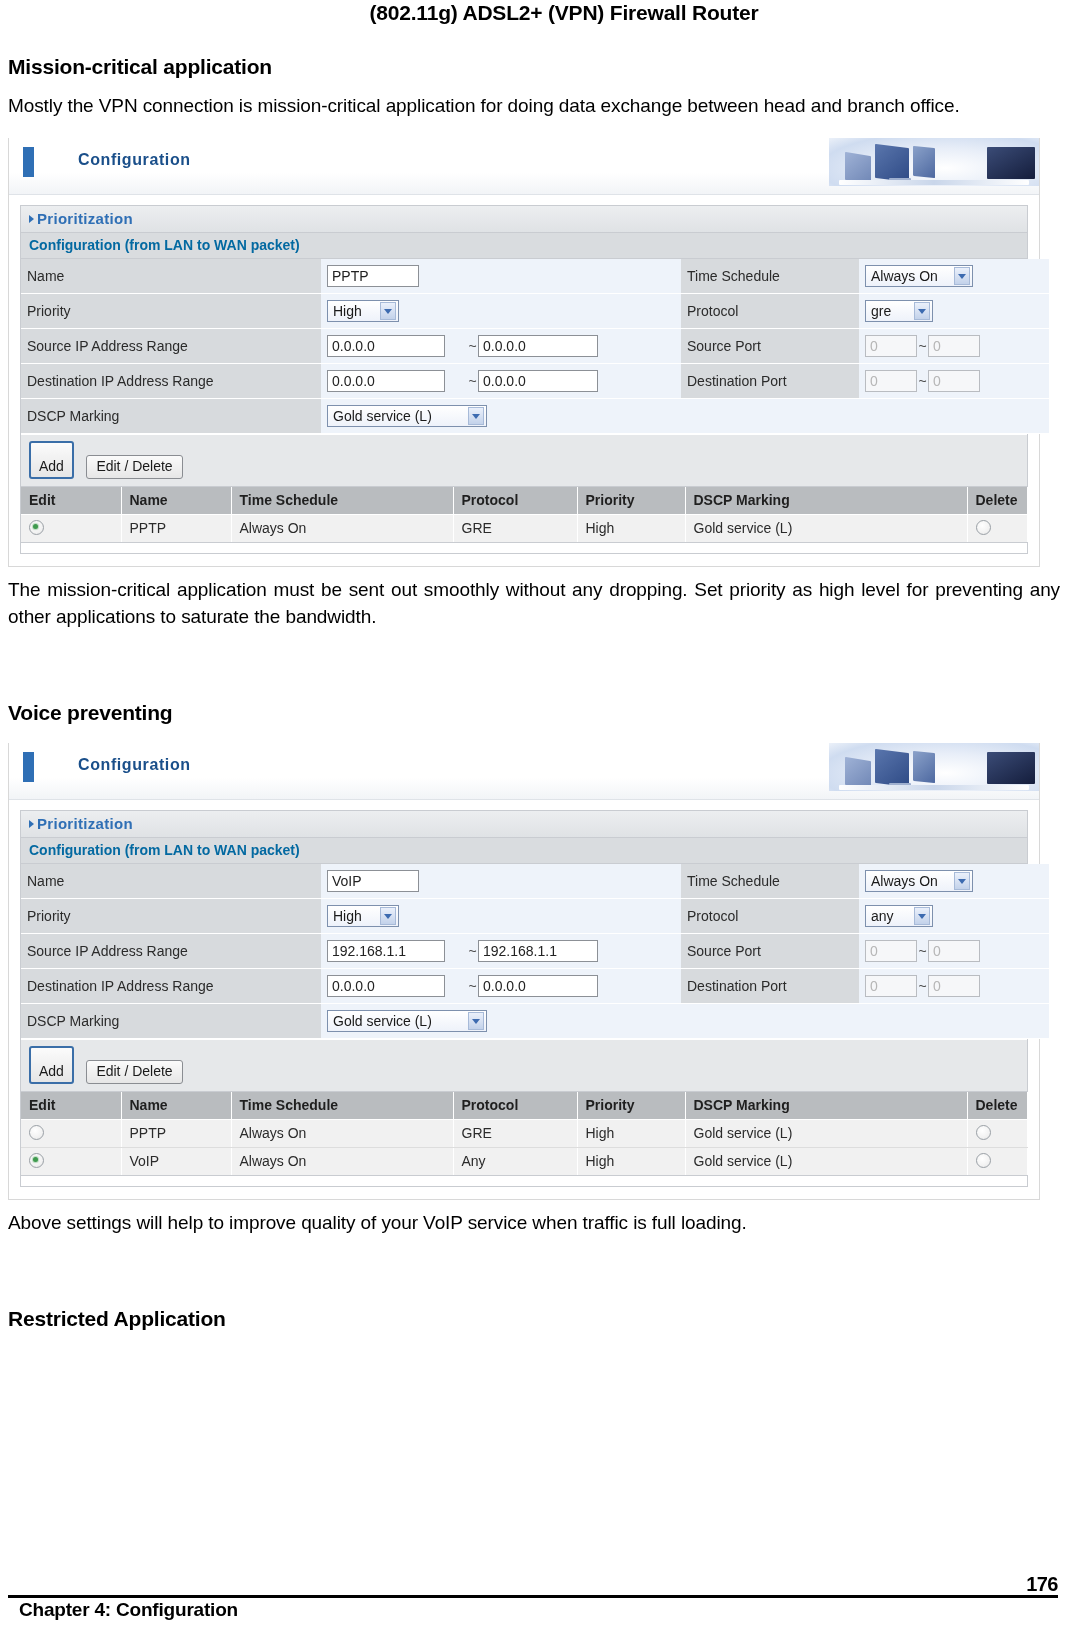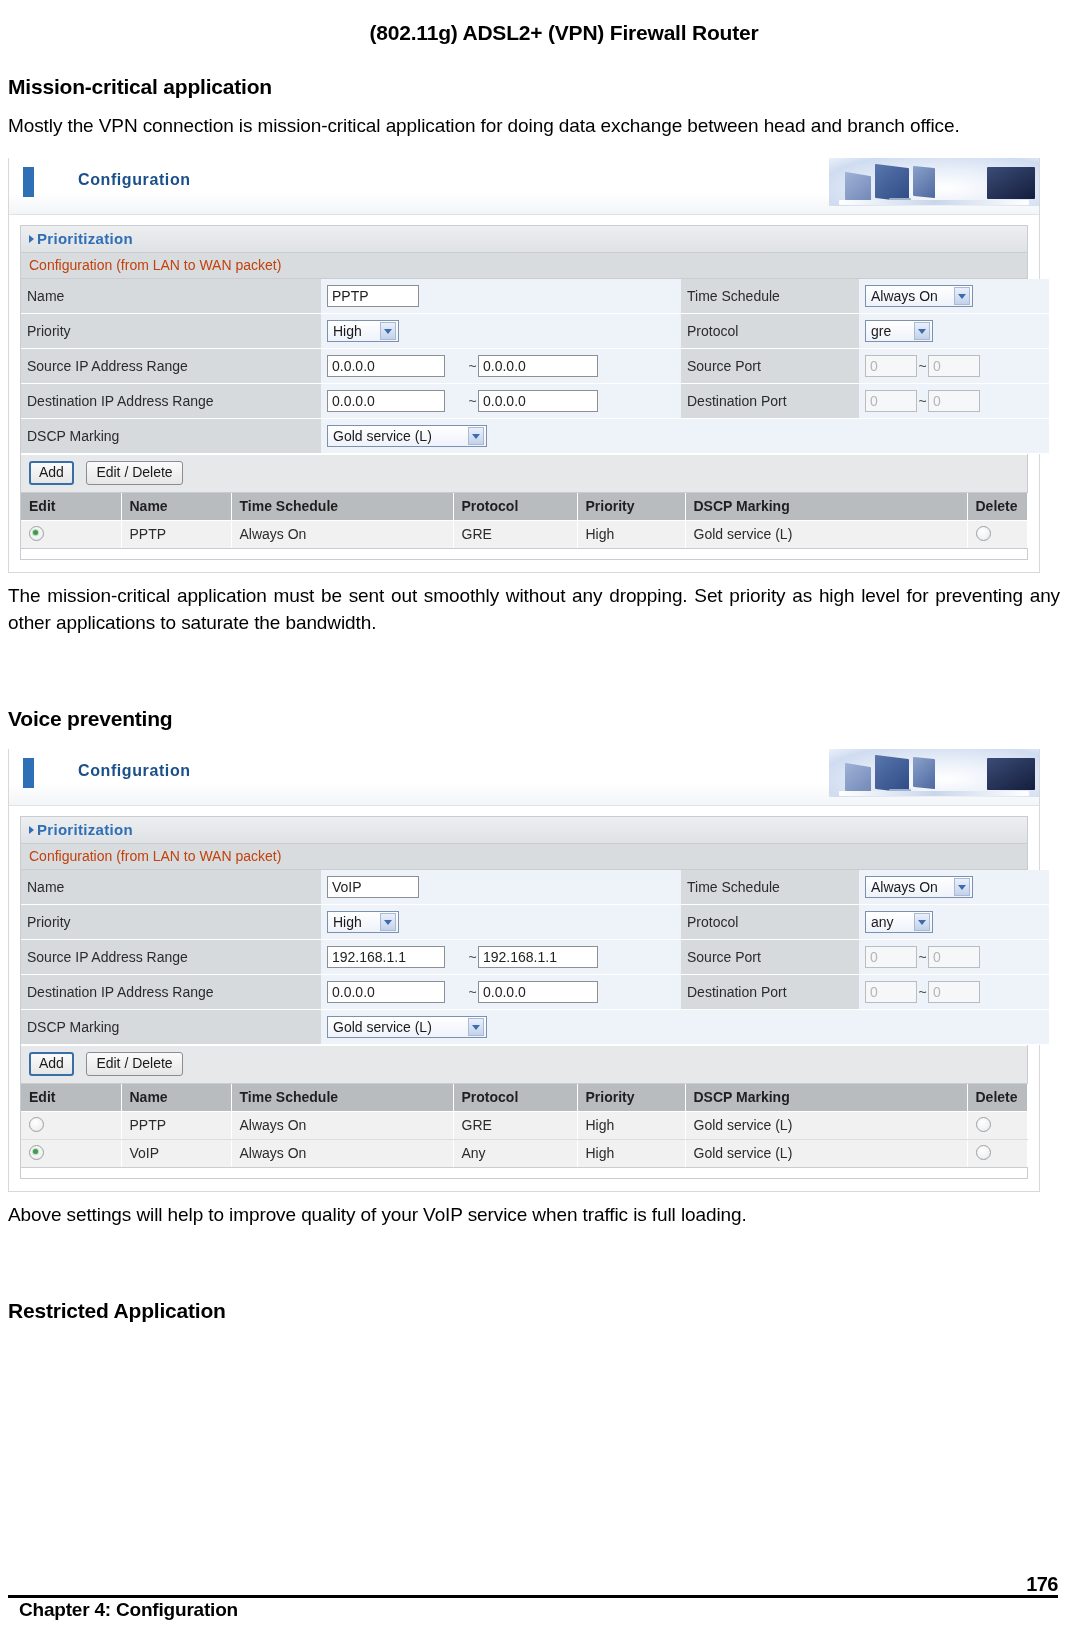--- a/index.html
+++ b/index.html
@@ -23,21 +23,21 @@
     box-sizing: border-box;
     padding: 0 8px;
   }
 
   
   .running-head {
     text-align: center;
     font-size: 21px;
     font-weight: bold;
     letter-spacing: -0.2px;
-    padding-top: 20px;
+    padding-top: 0;
     padding-left: 60px;
     line-height: 1.2;
   }
 
   
   h2.section-head {
     font-size: 21px;
     font-weight: bold;
     margin: 30px 0 14px 0;
     letter-spacing: -0.2px;
@@ -137,22 +137,22 @@
     border-left: 5px solid #2f6fb5;
     border-top: 4px solid transparent;
     border-bottom: 4px solid transparent;
     margin-right: 3px;
     vertical-align: 1px;
   }
   .ui-subhead {
     background: #d9dcdf;
     border-bottom: 1px solid #c9ccd1;
     font-size: 14px;
-    font-weight: normal;
-    color: #c2410c;
+    font-weight: bold;
+    color: #0369a1;
     padding: 4px 8px 5px 8px;
   }
 
   
   table.formgrid {
     width: 100%;
     border-collapse: collapse;
     table-layout: fixed;
     background: #eef3fa;
   }
@@ -245,21 +245,21 @@
     display: inline-block;
     box-sizing: border-box;
     font-size: 14px;
     color: #1a1a1a;
     background: linear-gradient(to bottom,#fbfbfb,#e6e6e6);
     border: 1px solid #8a8d92;
     border-radius: 3px;
     padding: 2px 9px 3px 9px;
     line-height: 17px;
   }
-  .btn.primary { border: 2px solid #3a6ea8; padding: 1px 8px 2px 8px; }
+  .btn.primary { border: 2px solid #3a6ea8; padding: 15px 8px 2px 8px; }
 
   
   table.restable {
     width: 100%;
     border-collapse: collapse;
     table-layout: fixed;
     background: #ffffff;
   }
   table.restable th {
     background: #b9bcbf;

